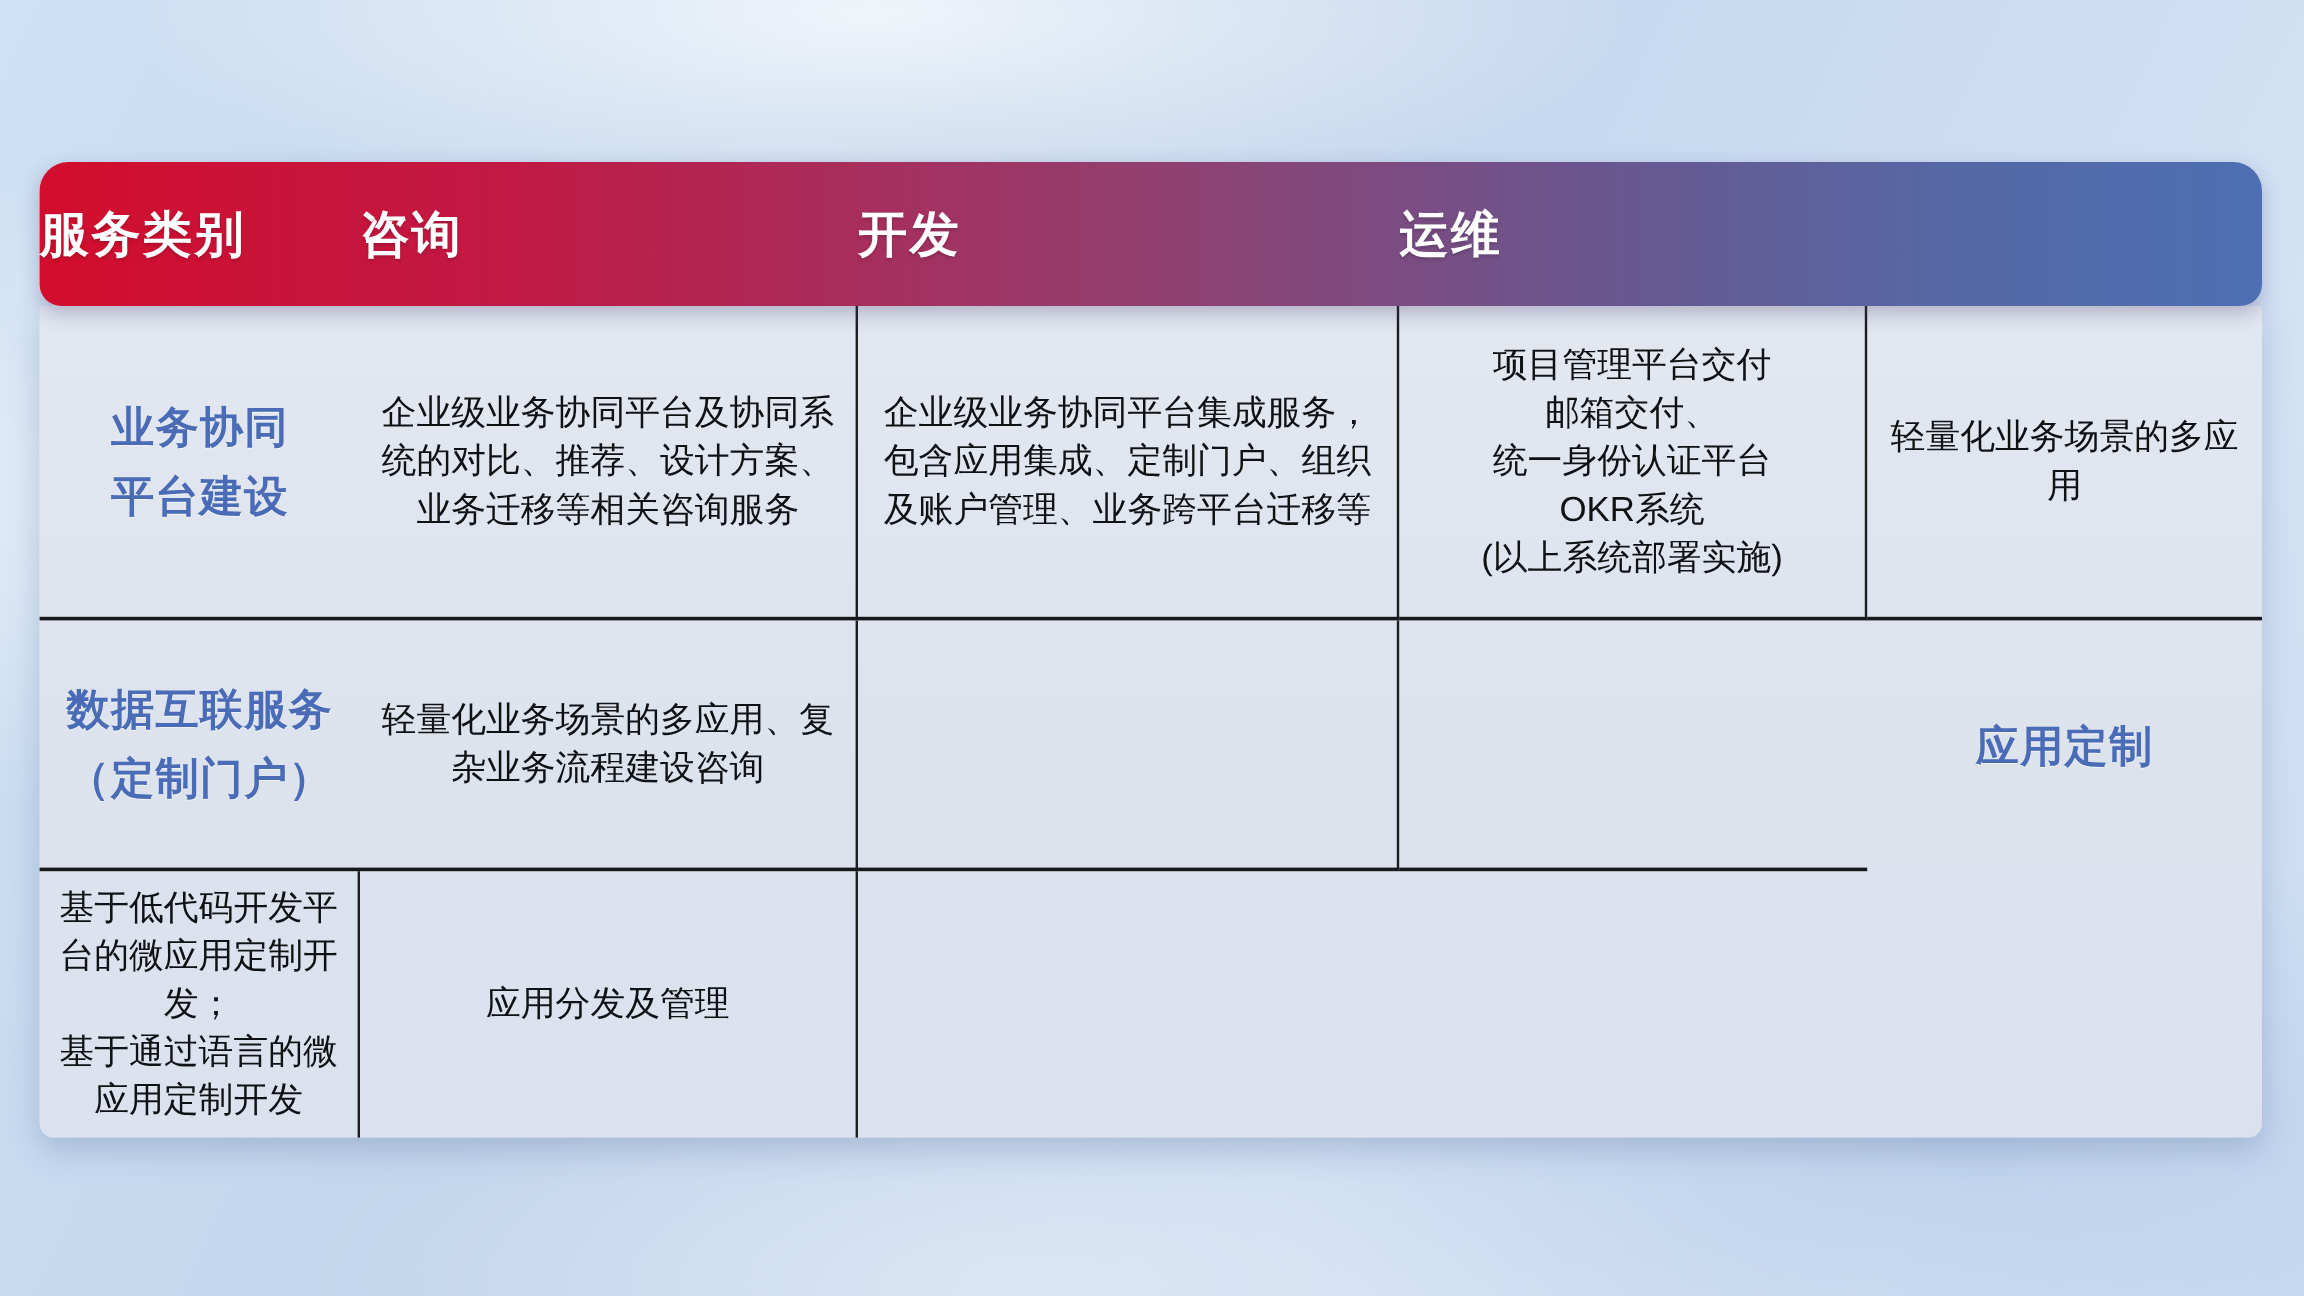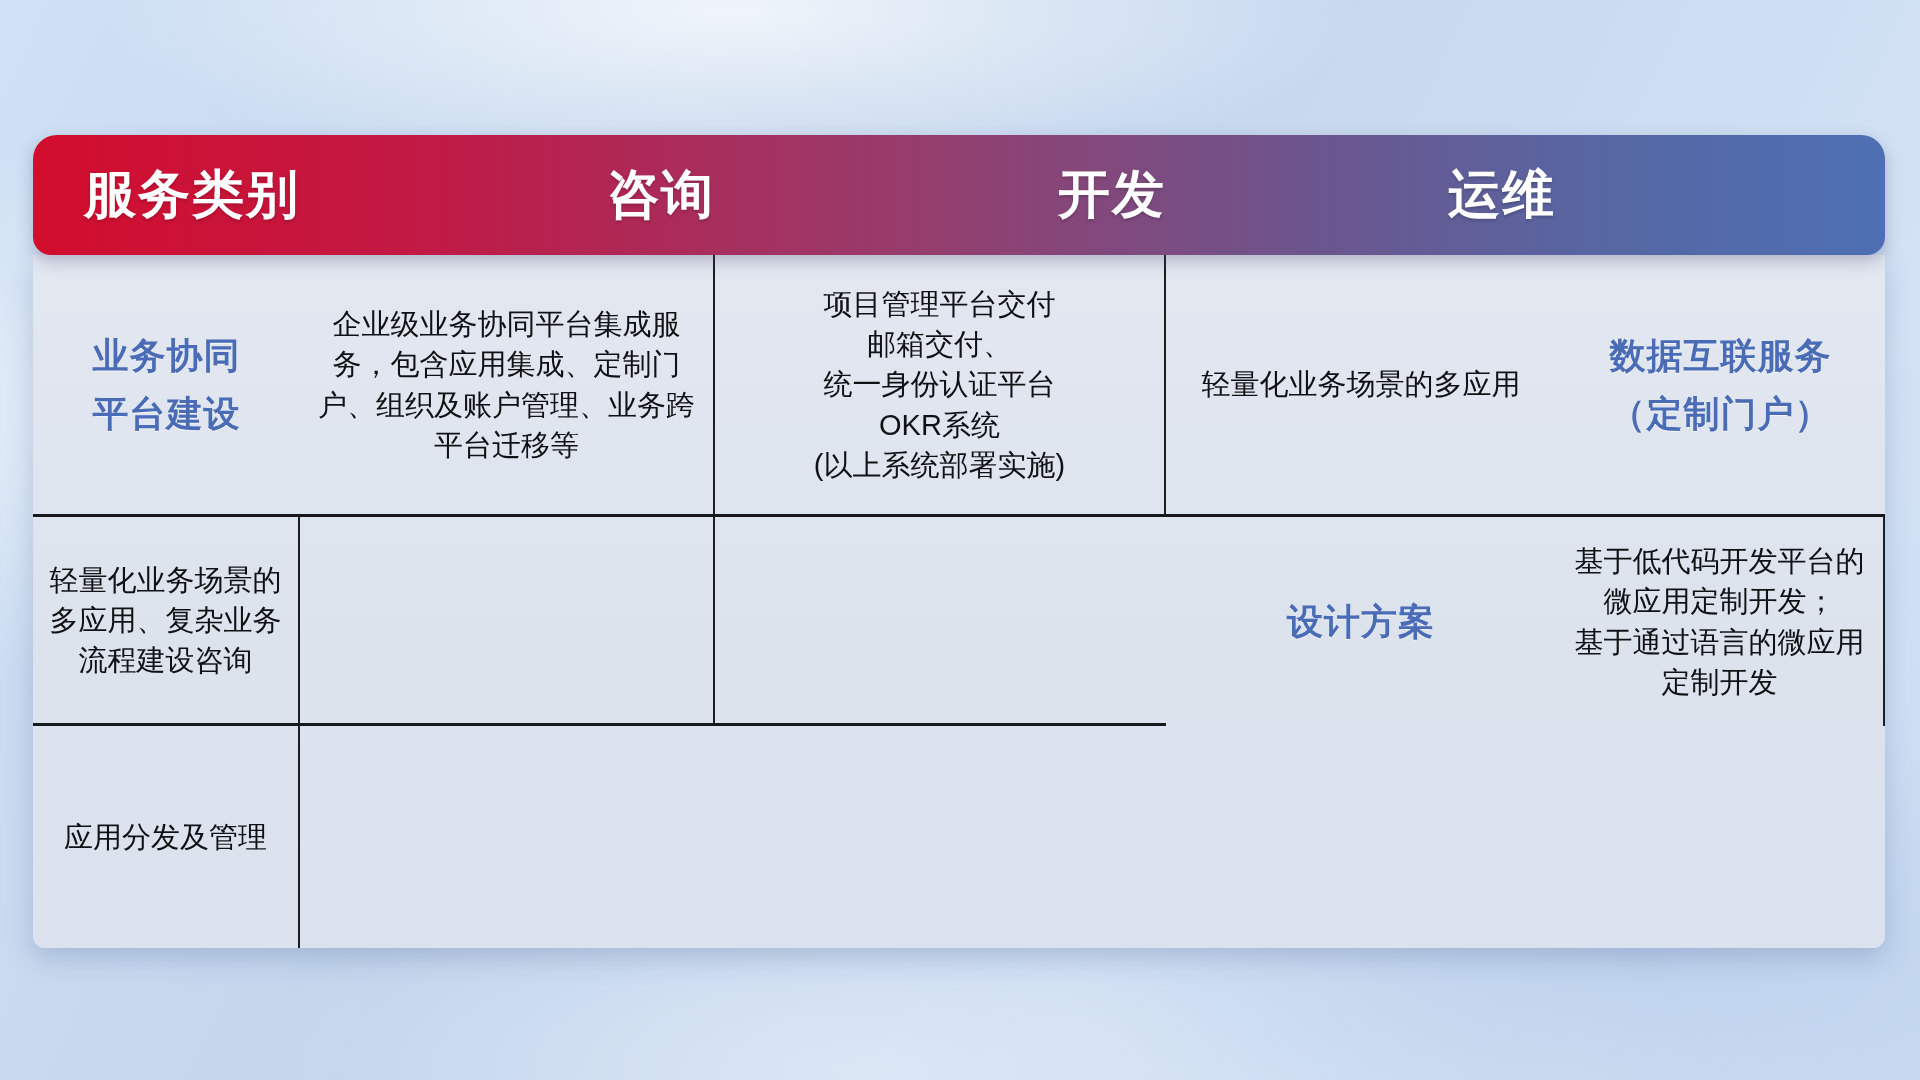--- a/index.html
+++ b/index.html
@@ -28,23 +28,23 @@
     grid-template-columns: 267px 415px 451px 390px 329px;
     height: 120px;
     align-items: center;
     background: linear-gradient(90deg, #d20d2d 0%, #c01a46 22%, #953d6d 48%, #6a568f 70%, #5568a4 86%, #4d6fb3 100%);
     border-radius: 24px 24px 18px 18px;
     box-shadow: 0 6px 16px rgba(70, 60, 110, 0.30);
     z-index: 2;
   }
   .header-cell {
     color: #ffffff;
-    font-size: 52px;
+    font-size: 41px;
     font-weight: bold;
-    text-align: right;
+    text-align: left;
     letter-spacing: 2px;
     text-shadow: 0 2px 3px rgba(0,0,0,0.18);
   }
   .table-body {
     position: relative;
     display: grid;
     grid-template-columns: 267px 415px 451px 390px 329px;
     grid-template-rows: 262px 209px 222px;
     background: linear-gradient(180deg, #e2e7f0 0%, #dde3ed 55%, #dbe2ee 100%);
     border-radius: 0 0 12px 12px;
@@ -84,35 +84,36 @@
       <div class="header-cell">服务类别</div>
       <div class="header-cell">咨询</div>
       <div class="header-cell">开发</div>
       <div class="header-cell">运维</div>
     </div>
 
     <div class="table-body">
 
       <div class="cell category hline">业务协同
 平台建设</div>
+      <div class="cell vline hline">企业级业务协同平台及协同系统的对比、推荐、设计方案、业务迁移等相关咨询服务</div>
       <div class="cell vline hline">企业级业务协同平台集成服务，包含应用集成、定制门户、组织及账户管理、业务跨平台迁移等</div>
       <div class="cell vline hline">项目管理平台交付
 邮箱交付、
 统一身份认证平台
 OKR系统
 (以上系统部署实施)</div>
       <div class="cell hline">轻量化业务场景的多应用</div>
 
       <div class="cell category hline">数据互联服务
 （定制门户）</div>
       <div class="cell vline hline">轻量化业务场景的多应用、复杂业务流程建设咨询</div>
       <div class="cell vline hline"></div>
       <div class="cell hline"></div>
 
-      <div class="cell category">设计方案</div>
+      <div class="cell category">应用定制</div>
       <div class="cell vline">基于低代码开发平台的微应用定制开发；
 基于通过语言的微应用定制开发</div>
       <div class="cell vline">应用分发及管理</div>
       <div class="cell"></div>
     </div>
 
   </div>
 </div>
 
 </body></html>

